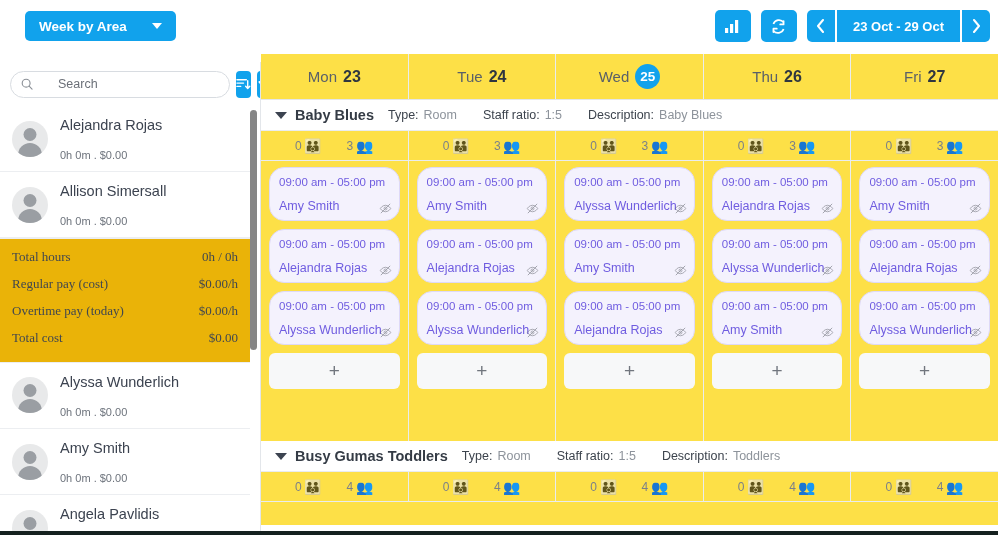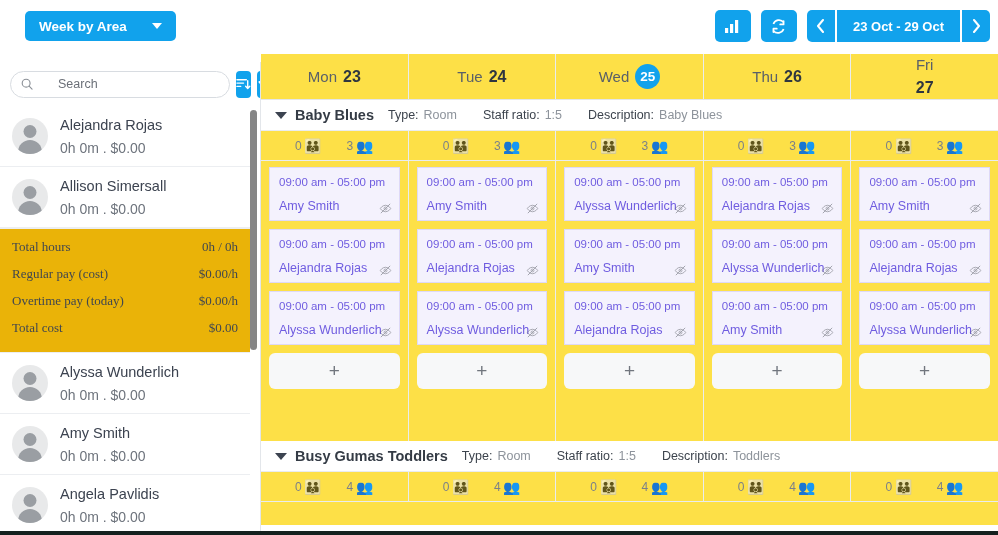--- a/index.html
+++ b/index.html
@@ -93,21 +93,21 @@
   }
   .avatar::before {
     content:""; position:absolute; left:50%; top:7px; transform:translateX(-50%);
     width:13px; height:13px; border-radius:50%; background:#9a9ea3;
   }
   .avatar::after {
     content:""; position:absolute; left:50%; top:22px; transform:translateX(-50%);
     width:24px; height:18px; border-radius:12px 12px 0 0; background:#9a9ea3;
   }
   .emp-name { font-size: 14.5px; color: #3c4350; line-height: 1.25; }
-  .emp-sub { font-size: 14px; color: #6d737c; margin-top: 6px; }
+  .emp-sub { font-size: 11px; color: #6d737c; margin-top: 15px; }
   .emp-detail {
     border-bottom: 1px solid #eceef1; border-top: 1px solid #eceef1;
     padding: 5px 12px 10px 12px; background: #eab308; font-family: Liberation Serif, serif;
   }
   .detail-row {
     display: flex; justify-content: space-between; align-items: flex-start;
     font-size: 13px; color: #41474f; padding: 5px 0; gap: 10px;
   }
   .detail-row .k { line-height: 1.3; }
   .detail-row .v { white-space: nowrap; }
@@ -122,21 +122,21 @@
   
   .grid {
     position: absolute; left: 261px; top: 54px; width: 737px; height: 471px;
     background: #fde047; overflow: hidden;
   }
   .day-head { display: flex; height: 46px; border-bottom: 1px solid #e3e6ea; }
   .day-cell {
     flex: 1 1 0; display: flex; align-items: center; justify-content: center;
     border-right: 1px solid #e9ecef; font-size: 15px; color: #5a6068; gap: 6px;
   }
-  .day-cell:last-child { border-right: none; flex-direction: column; }
+  .day-cell:last-child { border-right: none; }
   .day-num { font-weight: bold; color: #2f3640; font-size: 16px; }
   .day-num.today {
     background: #11a2ec; color: #fff; border-radius: 50%;
     width: 25px; height: 25px; display: flex; align-items: center;
     justify-content: center; font-size: 13.5px;
   }
 
   .area-head {
     display: flex; align-items: center; gap: 8px;
     height: 31px; padding: 0 14px;
@@ -165,21 +165,21 @@
   .cnt .g { font-size: 14px; filter: grayscale(1) opacity(.62); }
   .cnt .o { font-size: 14px; }
 
   .shift-body { display: flex; }
   .shift-col {
     flex: 1 1 0; border-right: 1px solid #e9ecef; padding: 6px 8px 0 8px;
     min-height: 280px;
   }
   .shift-col:last-child { border-right: none; }
   .card {
-    background: #f4f2fd; border: 1px solid #ded9f7; border-radius: 0;
+    background: #f4f2fd; border: 1px solid #ded9f7; border-radius: 15px;
     padding: 8px 9px 4px 9px; margin-bottom: 8px; position: relative; cursor: pointer;
   }
   .card-time { font-size: 11.5px; color: #6f5ce0; margin-bottom: 11px; }
   .card-name { font-size: 12.5px; color: #6f5ce0; margin-bottom: 3px; }
   .eye-off { position: absolute; right: 7px; bottom: 5px; opacity: .55; }
   .add-cell {
     background: #f7f8f9; border-radius: 6px; height: 36px;
     display: flex; align-items: center; justify-content: center;
     color: #71767e; font-size: 19px; cursor: pointer; margin-top: 2px;
   }

